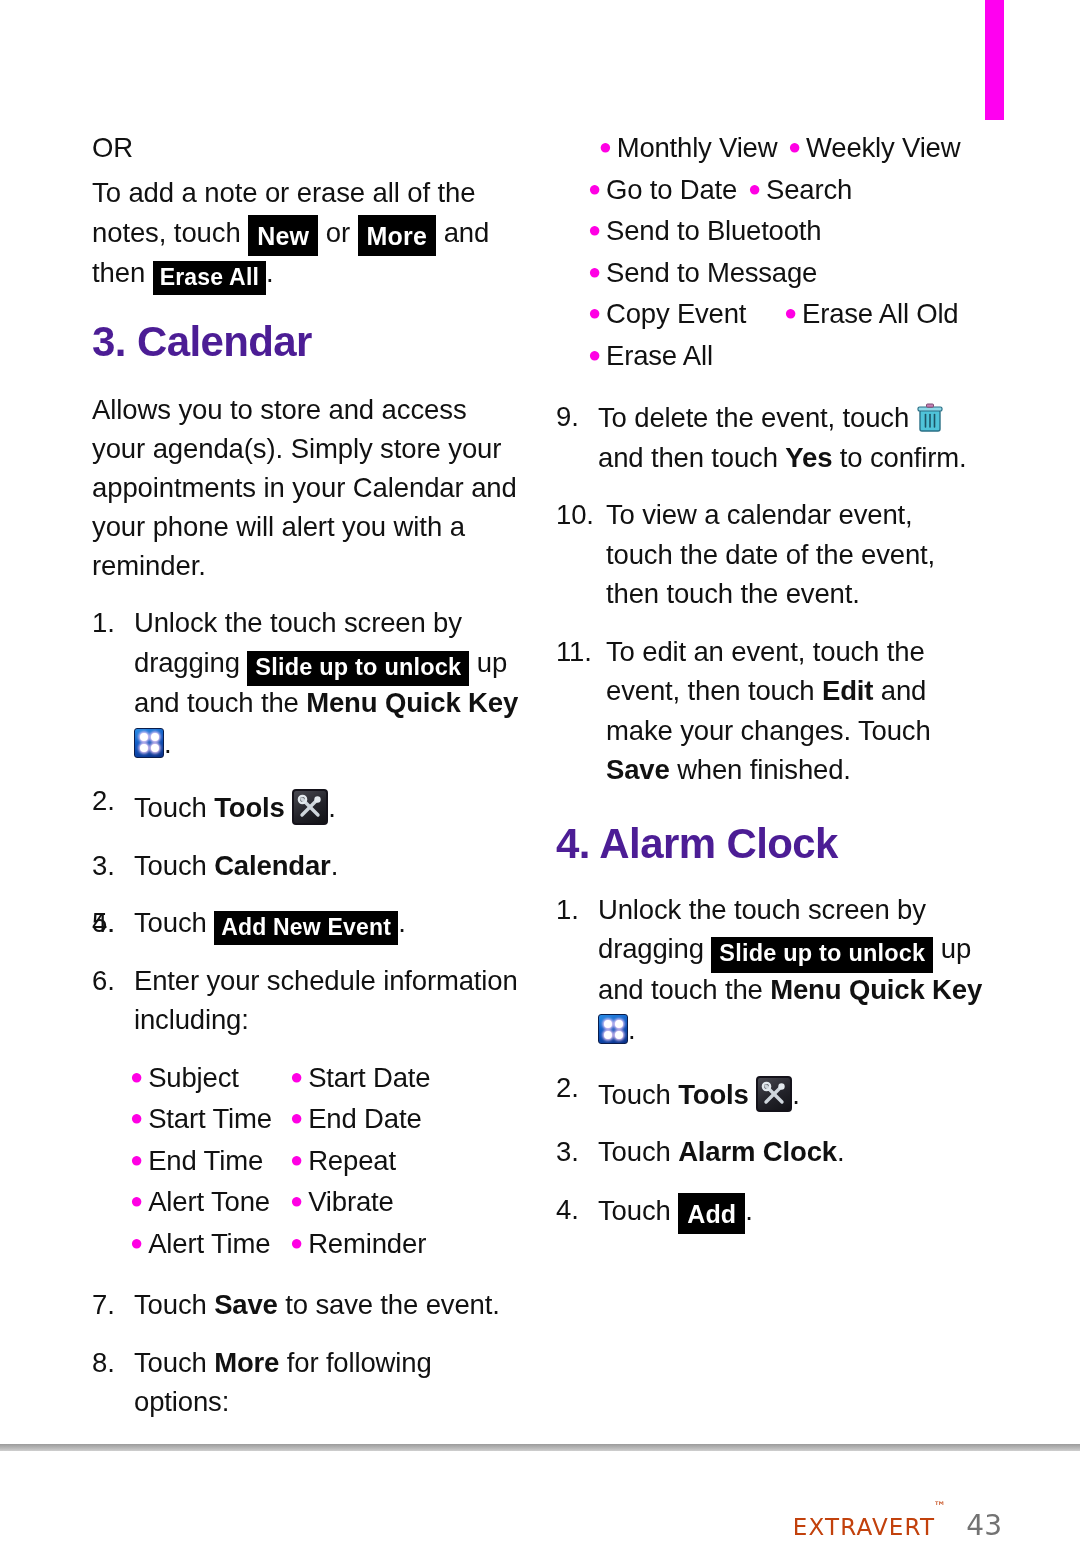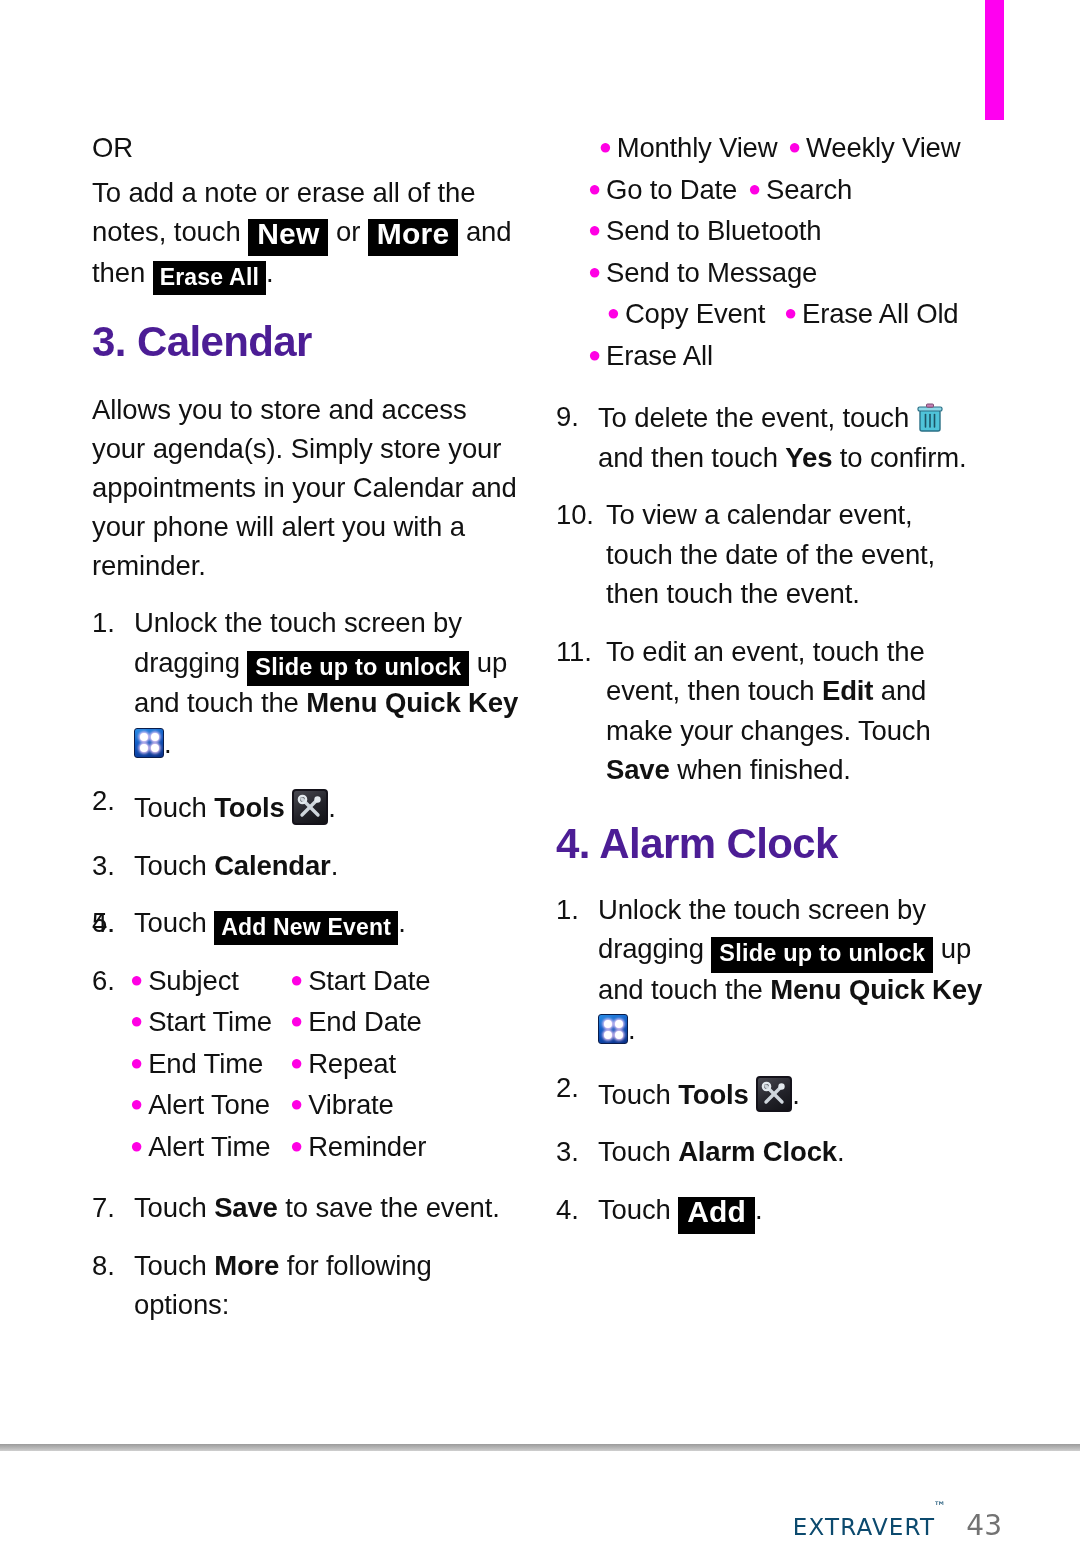--- a/index.html
+++ b/index.html
@@ -82,23 +82,23 @@
   }
   .heading.h-cal { margin: 26px 0 24px 0; }
   .heading.h-alarm { margin: 30px 0 22px 0; }
 
   
   .key {
     display: inline-block;
     background: #000000;
     color: #ffffff;
     font-weight: bold;
-    font-size: 30px;
+    font-size: 25px;
     line-height: 1;
-    padding: 0 9px 7px 9px;
+    padding: 9px 9px 7px 9px;
     vertical-align: baseline;
     position: relative;
     top: 3px;
     letter-spacing: 0.2px;
     white-space: nowrap;
   }
   .key.sm {
     font-size: 23px;
     padding: 5px 7px 6px 7px;
   }
@@ -144,21 +144,21 @@
   .morelist li .bullet {
     color: #FF00E4;
     font-size: 22px;
     position: relative;
     top: -3px;
     margin-right: 5px;
   }
   .morelist li .c1 { display: inline-block; }
   .w-mv  { width: 200px; text-align: center; }
   .w-gtd { width: 160px; }
-  .w-ce  { width: 196px; text-align: center; }
+  .w-ce  { width: 196px; }
 
   
   .icon {
     display: inline-block;
     vertical-align: baseline;
     position: relative;
   }
   
   .icon-menukey {
     width: 30px;
@@ -215,21 +215,21 @@
     position: absolute;
     right: 78px;
     top: 1462px;
     display: flex;
     align-items: baseline;
     gap: 18px;
   }
   .brand {
     font-size: 33px;
     letter-spacing: 1.2px;
-    color: #0c4a6e;
+    color: #c2410c;
     font-variant: small-caps;
     text-transform: lowercase;
     font-family: "DejaVu Sans", sans-serif;
     margin-top: 42px;
   }
   .brand::first-letter { font-size: 33px; }
   .tm {
     font-size: 13px;
     vertical-align: super;
     position: relative;
@@ -299,21 +299,21 @@
     <p class="step">
       <span class="num">4.</span>
     </p>
 
     <p class="step">
       <span class="num">5.</span><span>Touch</span>
       <span class="key sm">Add New Event</span><span>.</span>
     </p>
 
     <p class="step tight">
-      <span class="num">6.</span>
+      <span class="num">6.</span><span>Enter your schedule information including:</span>
     </p>
 
     <ul class="optgrid">
       <li>
         <span class="c1"><span class="bullet">●</span><span>Subject</span></span><span class="bullet">●</span><span>Start Date</span>
       </li>
       <li>
         <span class="c1"><span class="bullet">●</span><span>Start Time</span></span><span class="bullet">●</span><span>End Date</span>
       </li>
       <li>

